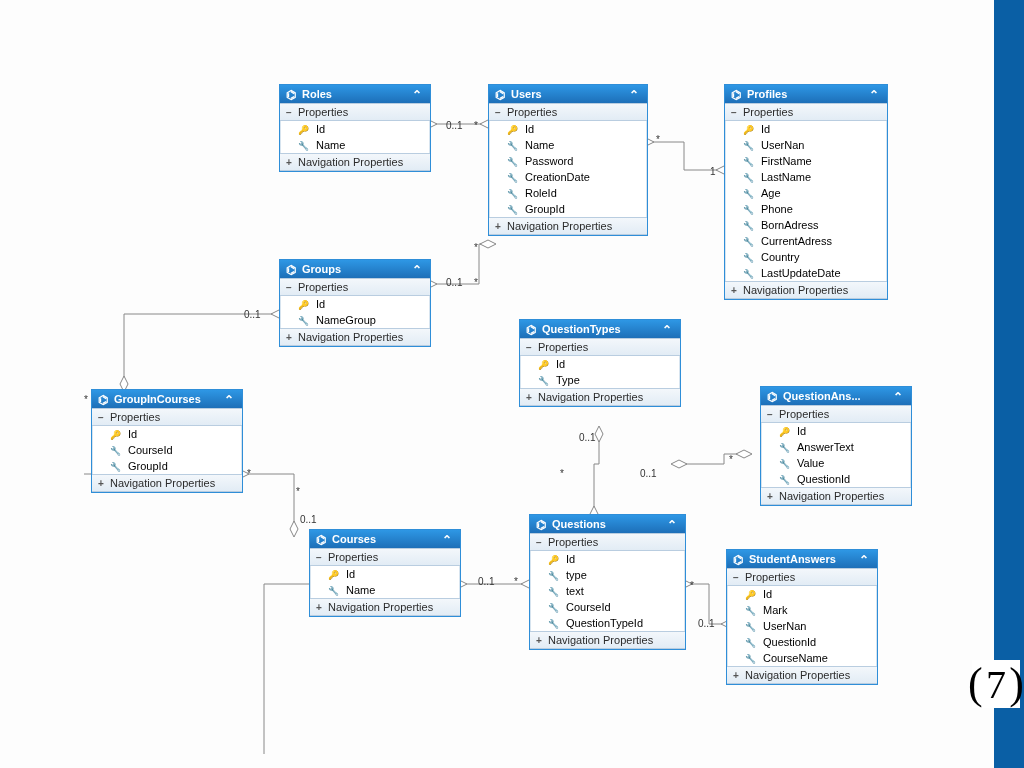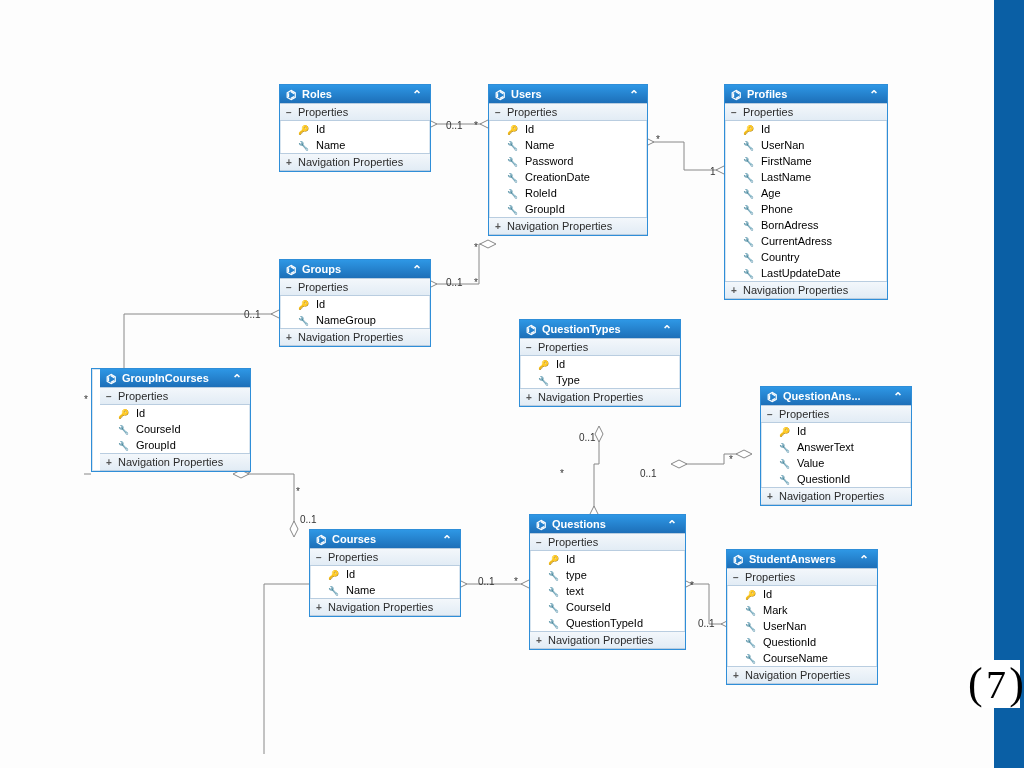--- a/index.html
+++ b/index.html
@@ -224,21 +224,21 @@
         </div>
         <div class="row">
           <span class="ico ico-prop"></span>
           <span>NameGroup</span>
         </div>
         <div class="sec">
           <span class="ico ico-expand"></span>
           <span>Navigation Properties</span>
         </div>
       </div>
-      <div class="tbl" style="left: 7px; top: 304px; width: 150px; padding-left: 8px;">
+      <div class="tbl" style="left: 7px; top: 325px; width: 150px;">
         <div class="hdr">
           <span class="ico ico-entity"></span>
           <span class="title-txt">GroupInCourses</span>
           <span class="ico ico-collapse"></span>
         </div>
         <div class="sec">
           <span class="ico ico-collapse-sec"></span>
           <span>Properties</span>
         </div>
         <div class="row">

